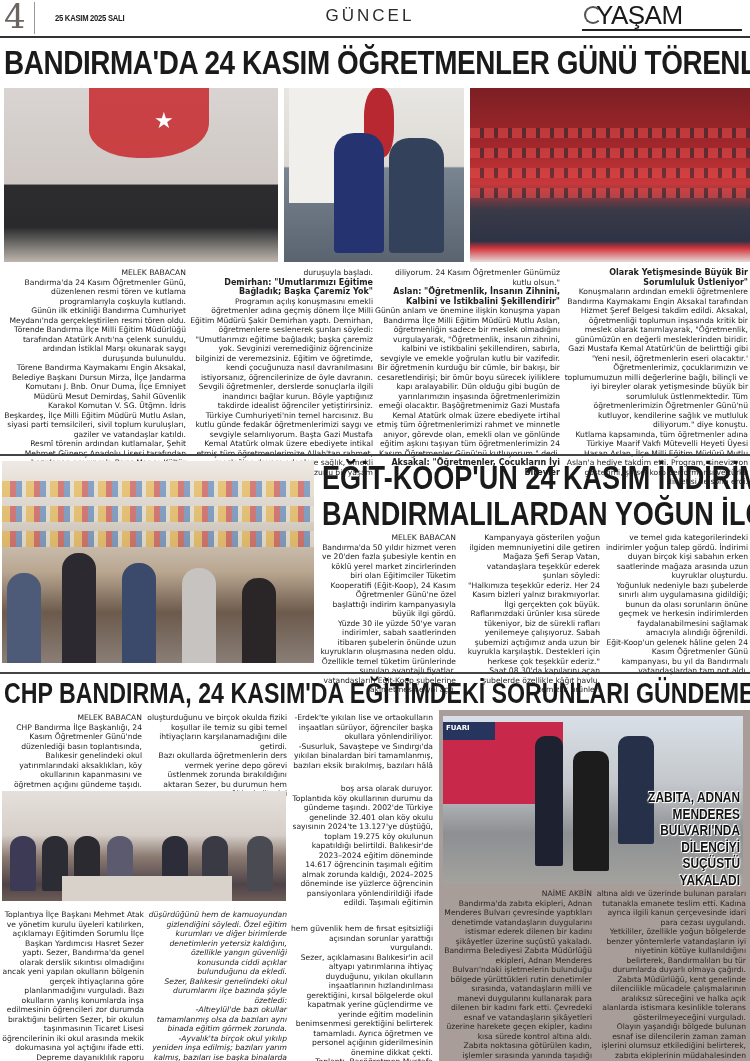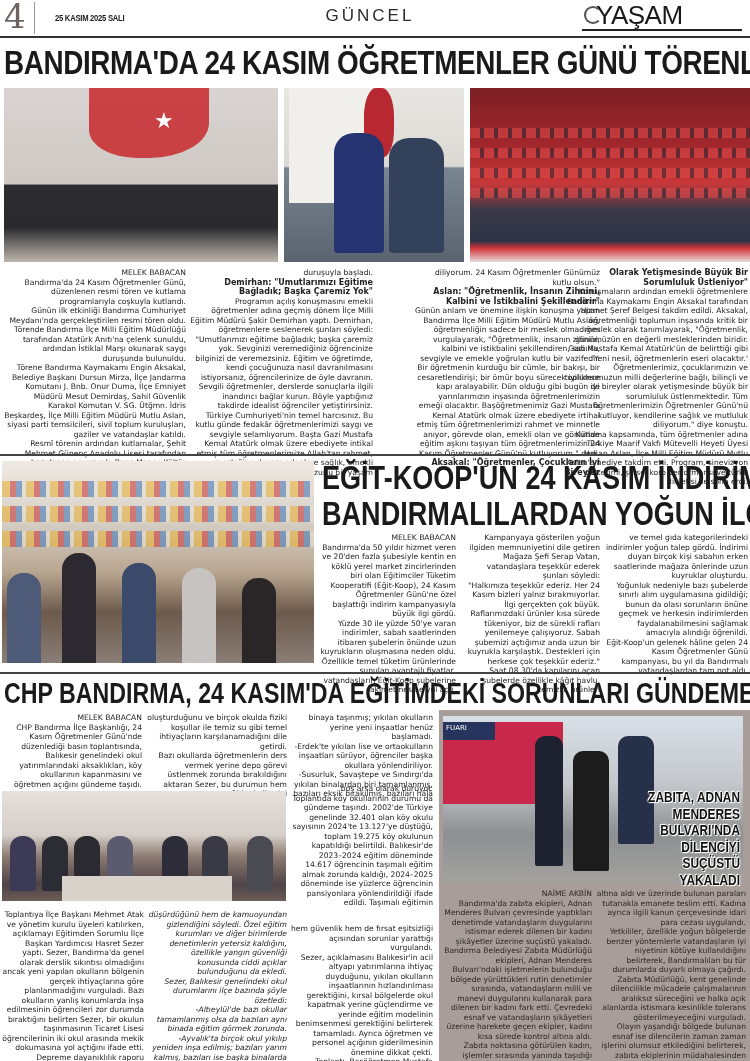--- a/index.html
+++ b/index.html
@@ -47,21 +47,21 @@
 
   .h3 { left: 4px; top: 676px; font-size: 29px; line-height: 34px; transform: scaleX(0.80); }
   .meeting { position: absolute; left: 2px; top: 791px; width: 284px; height: 110px; background: linear-gradient(180deg,#e5e0dc 0%,#d6cec8 40%,#8b7a70 60%,#4e4348 85%,#6d5c57 100%); overflow: hidden; }
   .meeting .p { position: absolute; bottom: 10px; width: 26px; height: 55px; border-radius: 12px 12px 2px 2px; }
   .meeting .table { position: absolute; left: 60px; bottom: 0; width: 170px; height: 25px; background: #d8d2ca; }
 
   .zabita-box { position: absolute; left: 439px; top: 710px; width: 311px; height: 351px; background: #a89d98; }
   .zabita-photo { position: absolute; left: 443px; top: 716px; width: 300px; height: 168px; background: linear-gradient(180deg,#d8dfe6 0%,#c4c8cc 40%,#8d8f92 70%,#a3a29e 100%); overflow: hidden; }
   .zabita-photo .bus { position: absolute; left: 0; top: 6px; width: 120px; height: 82px; background: #c8284a; }
   .zabita-photo .bus-top { position: absolute; left: 0; top: 6px; width: 52px; height: 18px; background: #26345e; }
-  .zabita-photo .bus-label { position: absolute; left: 3px; top: 8px; color: #fff; font-weight: normal; font-size: 7px; }
+  .zabita-photo .bus-label { position: absolute; left: 3px; top: 8px; color: #fff; font-weight: bold; font-size: 7px; }
   .zabita-photo .fig { position: absolute; border-radius: 10px 10px 2px 2px; }
   .zabita-title { position: absolute; left: 622px; top: 789px; width: 118px; text-align: right; font-family: "Liberation Sans", sans-serif; font-weight: bold; font-size: 14px; line-height: 16.5px; color: #111; text-shadow: 0 0 2px #fff, 0 0 3px #fff, 1px 1px 0 #fff, -1px -1px 0 #fff; transform: scaleX(0.85); transform-origin: right top; }
   .zcol { color: #2a2624; }
 </style>
 </head>
 <body>
 
 <div class="masthead">
   <div class="page-num">4</div>
   <div class="page-num-rule"></div>
@@ -101,21 +101,21 @@
   <p>Günün ilk etkinliği Bandırma Cumhuriyet Meydanı'nda gerçekleştirilen resmi tören oldu. Törende Bandırma İlçe Milli Eğitim Müdürlüğü tarafından Atatürk Anıtı'na çelenk sunuldu, ardından İstiklal Marşı okunarak saygı duruşunda bulunuldu.</p>
   <p>Törene Bandırma Kaymakamı Engin Aksakal, Belediye Başkanı Dursun Mirza, İlçe Jandarma Komutanı J. Bnb. Onur Duma, İlçe Emniyet Müdürü Mesut Demirdaş, Sahil Güvenlik Karakol Komutan V. SG. Ütğmn. İdris Beşkardeş, İlçe Milli Eğitim Müdürü Mutlu Aslan, siyasi parti temsilcileri, sivil toplum kuruluşları, gaziler ve vatandaşlar katıldı.</p>
   <p>Resmî törenin ardından kutlamalar, Şehit Mehmet Günenç Anadolu Lisesi tarafından hazırlanan programla Barış Manço Kültür Merkezi'nde devam etti. Program, İstiklal Marşı'nın okunması ve saygı</p>
 </div>
 <div class="col" style="left:189px; top:268px; width:184px;">
   <p>duruşuyla başladı.</p>
   <p class="sub">Demirhan: "Umutlarımızı Eğitime Bağladık; Başka Çaremiz Yok"</p>
   <p>Programın açılış konuşmasını emekli öğretmenler adına geçmiş dönem İlçe Milli Eğitim Müdürü Şakir Demirhan yaptı. Demirhan, öğretmenlere seslenerek şunları söyledi:</p>
   <p>"Umutlarımızı eğitime bağladık; başka çaremiz yok. Sevginizi veremediğiniz öğrencinize bilginizi de veremezsiniz. Eğitim ve öğretimde, kendi çocuğunuza nasıl davranılmasını istiyorsanız, öğrencilerinize de öyle davranın. Sevgili öğretmenler, derslerde sonuçlarla ilgili inandırıcı bağlar kurun. Böyle yaptığınız takdirde idealist öğrenciler yetiştirirsiniz. Türkiye Cumhuriyeti'nin temel harcısınız. Bu kutlu günde fedakâr öğretmenlerimizi saygı ve sevgiyle selamlıyorum. Başta Gazi Mustafa Kemal Atatürk olmak üzere ebediyete intikal etmiş tüm öğretmenlerimize Allah'tan rahmet, mesleğine devam edenlere sağlık, emekli olanlara ise huzurlu bir yaşam</p>
 </div>
-<div class="col" style="left:375px; top:268px; width:185px;margin-left:40px;">
+<div class="col" style="left:375px; top:268px; width:185px;">
   <p>diliyorum. 24 Kasım Öğretmenler Günümüz kutlu olsun."</p>
   <p class="sub">Aslan: "Öğretmenlik, İnsanın Zihnini, Kalbini ve İstikbalini Şekillendirir"</p>
   <p>Günün anlam ve önemine ilişkin konuşma yapan Bandırma İlçe Milli Eğitim Müdürü Mutlu Aslan, öğretmenliğin sadece bir meslek olmadığını vurgulayarak, "Öğretmenlik, insanın zihnini, kalbini ve istikbalini şekillendiren, sabırla, sevgiyle ve emekle yoğrulan kutlu bir vazifedir. Bir öğretmenin kurduğu bir cümle, bir bakışı, bir cesaretlendirişi; bir ömür boyu sürecek iyiliklere kapı aralayabilir. Dün olduğu gibi bugün de yarınlarımızın inşasında öğretmenlerimizin emeği olacaktır. Başöğretmenimiz Gazi Mustafa Kemal Atatürk olmak üzere ebediyete irtihal etmiş tüm öğretmenlerimizi rahmet ve minnetle anıyor, görevde olan, emekli olan ve gönlünde eğitim aşkını taşıyan tüm öğretmenlerimizin 24 Kasım Öğretmenler Günü'nü kutluyorum." dedi.</p>
   <p class="sub">Aksakal: "Öğretmenler, Çocukların İyi Bireyler</p>
 </div>
 <div class="col" style="left:564px; top:268px; width:184px;">
   <p class="sub">Olarak Yetişmesinde Büyük Bir Sorumluluk Üstleniyor"</p>
   <p>Konuşmaların ardından emekli öğretmenlere Bandırma Kaymakamı Engin Aksakal tarafından Hizmet Şeref Belgesi takdim edildi. Aksakal, öğretmenliği toplumun inşasında kritik bir meslek olarak tanımlayarak, "Öğretmenlik, günümüzün en değerli mesleklerinden biridir. Gazi Mustafa Kemal Atatürk'ün de belirttiği gibi 'Yeni nesil, öğretmenlerin eseri olacaktır.' Öğretmenlerimiz, çocuklarımızın ve toplumumuzun milli değerlerine bağlı, bilinçli ve iyi bireyler olarak yetişmesinde büyük bir sorumluluk üstlenmektedir. Tüm öğretmenlerimizin Öğretmenler Günü'nü kutluyor, kendilerine sağlık ve mutluluk diliyorum." diye konuştu.</p>
   <p>Kutlama kapsamında, tüm öğretmenler adına Türkiye Maarif Vakfı Mütevelli Heyeti Üyesi Hasan Aslan, İlçe Milli Eğitim Müdürü Mutlu Aslan'a hediye takdim etti. Program, sinevizyon gösterimi, şiirsel koro performansı ve türkü dinletisi ile sona erdi.</p>
 </div>
@@ -140,39 +140,38 @@
   <p>Bandırma'da 50 yıldır hizmet veren ve 20'den fazla şubesiyle kentin en köklü yerel market zincirlerinden biri olan Eğitimciler Tüketim Kooperatifi (Eğit-Koop), 24 Kasım Öğretmenler Günü'ne özel başlattığı indirim kampanyasıyla büyük ilgi gördü.</p>
   <p>Yüzde 30 ile yüzde 50'ye varan indirimler, sabah saatlerinden itibaren şubelerin önünde uzun kuyrukların oluşmasına neden oldu. Özellikle temel tüketim ürünlerinde sunulan avantajlı fiyatlar, vatandaşların Eğit-Koop şubelerine akın etmesine yol açtı.</p>
 </div>
 <div class="col" style="left:459px; top:533px; width:141px;">
   <p>Kampanyaya gösterilen yoğun ilgiden memnuniyetini dile getiren Mağaza Şefi Serap Vatan, vatandaşlara teşekkür ederek şunları söyledi:</p>
   <p>"Halkımıza teşekkür ederiz. Her 24 Kasım bizleri yalnız bırakmıyorlar. İlgi gerçekten çok büyük.</p>
   <p>Raflarımızdaki ürünler kısa sürede tükeniyor, biz de sürekli rafları yenilemeye çalışıyoruz. Sabah şubemizi açtığımız anda uzun bir kuyrukla karşılaştık. Destekleri için herkese çok teşekkür ederiz."</p>
   <p>Saat 08.30'da kapılarını açan şubelerde özellikle kâğıt havlu, temizlik ürünleri</p>
 </div>
 <div class="col" style="left:604px; top:533px; width:144px;">
-  <p>ve temel gıda kategorilerindeki indirimler yoğun talep gördü. İndirimi duyan birçok kişi sabahın erken saatlerinde mağaza önlerinde uzun kuyruklar oluşturdu.</p>
+  <p>ve temel gıda kategorilerindeki indirimler yoğun talep gördü. İndirimi duyan birçok kişi sabahın erken saatlerinde mağaza arasında uzun kuyruklar oluşturdu.</p>
   <p>Yoğunluk nedeniyle bazı şubelerde sınırlı alım uygulamasına gidildiği; bunun da olası sorunların önüne geçmek ve herkesin indirimlerden faydalanabilmesini sağlamak amacıyla alındığı öğrenildi.</p>
   <p>Eğit-Koop'un gelenek hâline gelen 24 Kasım Öğretmenler Günü kampanyası, bu yıl da Bandırmalı vatandaşlardan tam not aldı.</p>
 </div>
 
 <div class="rule" style="top:672px; width:750px;"></div>
 
 <div class="headline h3">CHP BANDIRMA, 24 KASIM'DA EĞİTİMDEKİ SORUNLARI GÜNDEME TAŞIDI</div>
 
 <div class="col" style="left:2px; top:713px; width:140px;">
   <p class="byline">MELEK BABACAN</p>
   <p>CHP Bandırma İlçe Başkanlığı, 24 Kasım Öğretmenler Günü'nde düzenlediği basın toplantısında, Balıkesir genelindeki okul yatırımlarındaki aksaklıkları, köy okullarının kapanmasını ve öğretmen açığını gündeme taşıdı.</p>
 </div>
 <div class="col" style="left:147px; top:713px; width:140px;">
   <p>oluşturduğunu ve birçok okulda fiziki koşullar ile temiz su gibi temel ihtiyaçların karşılanamadığını dile getirdi.</p>
   <p>Bazı okullarda öğretmenlerin ders vermek yerine depo görevi üstlenmek zorunda bırakıldığını aktaran Sezer, bu durumun hem eğitim kalitesini</p>
 </div>
 <div class="col" style="left:291px; top:713px; width:142px;">
-  <p>binaya taşınmış; yıkılan okulların yerine yeni inşaatlar henüz başlamadı.</p>
   <p>-Erdek'te yıkılan lise ve ortaokulların inşaatları sürüyor, öğrenciler başka okullara yönlendiriliyor.</p>
   <p>-Susurluk, Savaştepe ve Sındırgı'da yıkılan binalardan biri tamamlanmış, bazıları eksik bırakılmış, bazıları hâlâ</p>
 </div>
 
 <div class="meeting">
   <div class="p" style="left:8px;background:#3c3a55;"></div>
   <div class="p" style="left:40px;background:#2c2c34;"></div>
   <div class="p" style="left:72px;background:#2a2a30;"></div>
   <div class="p" style="left:105px;background:#5c5a6e;"></div>
   <div class="p" style="left:160px;background:#2c2d38;"></div>

